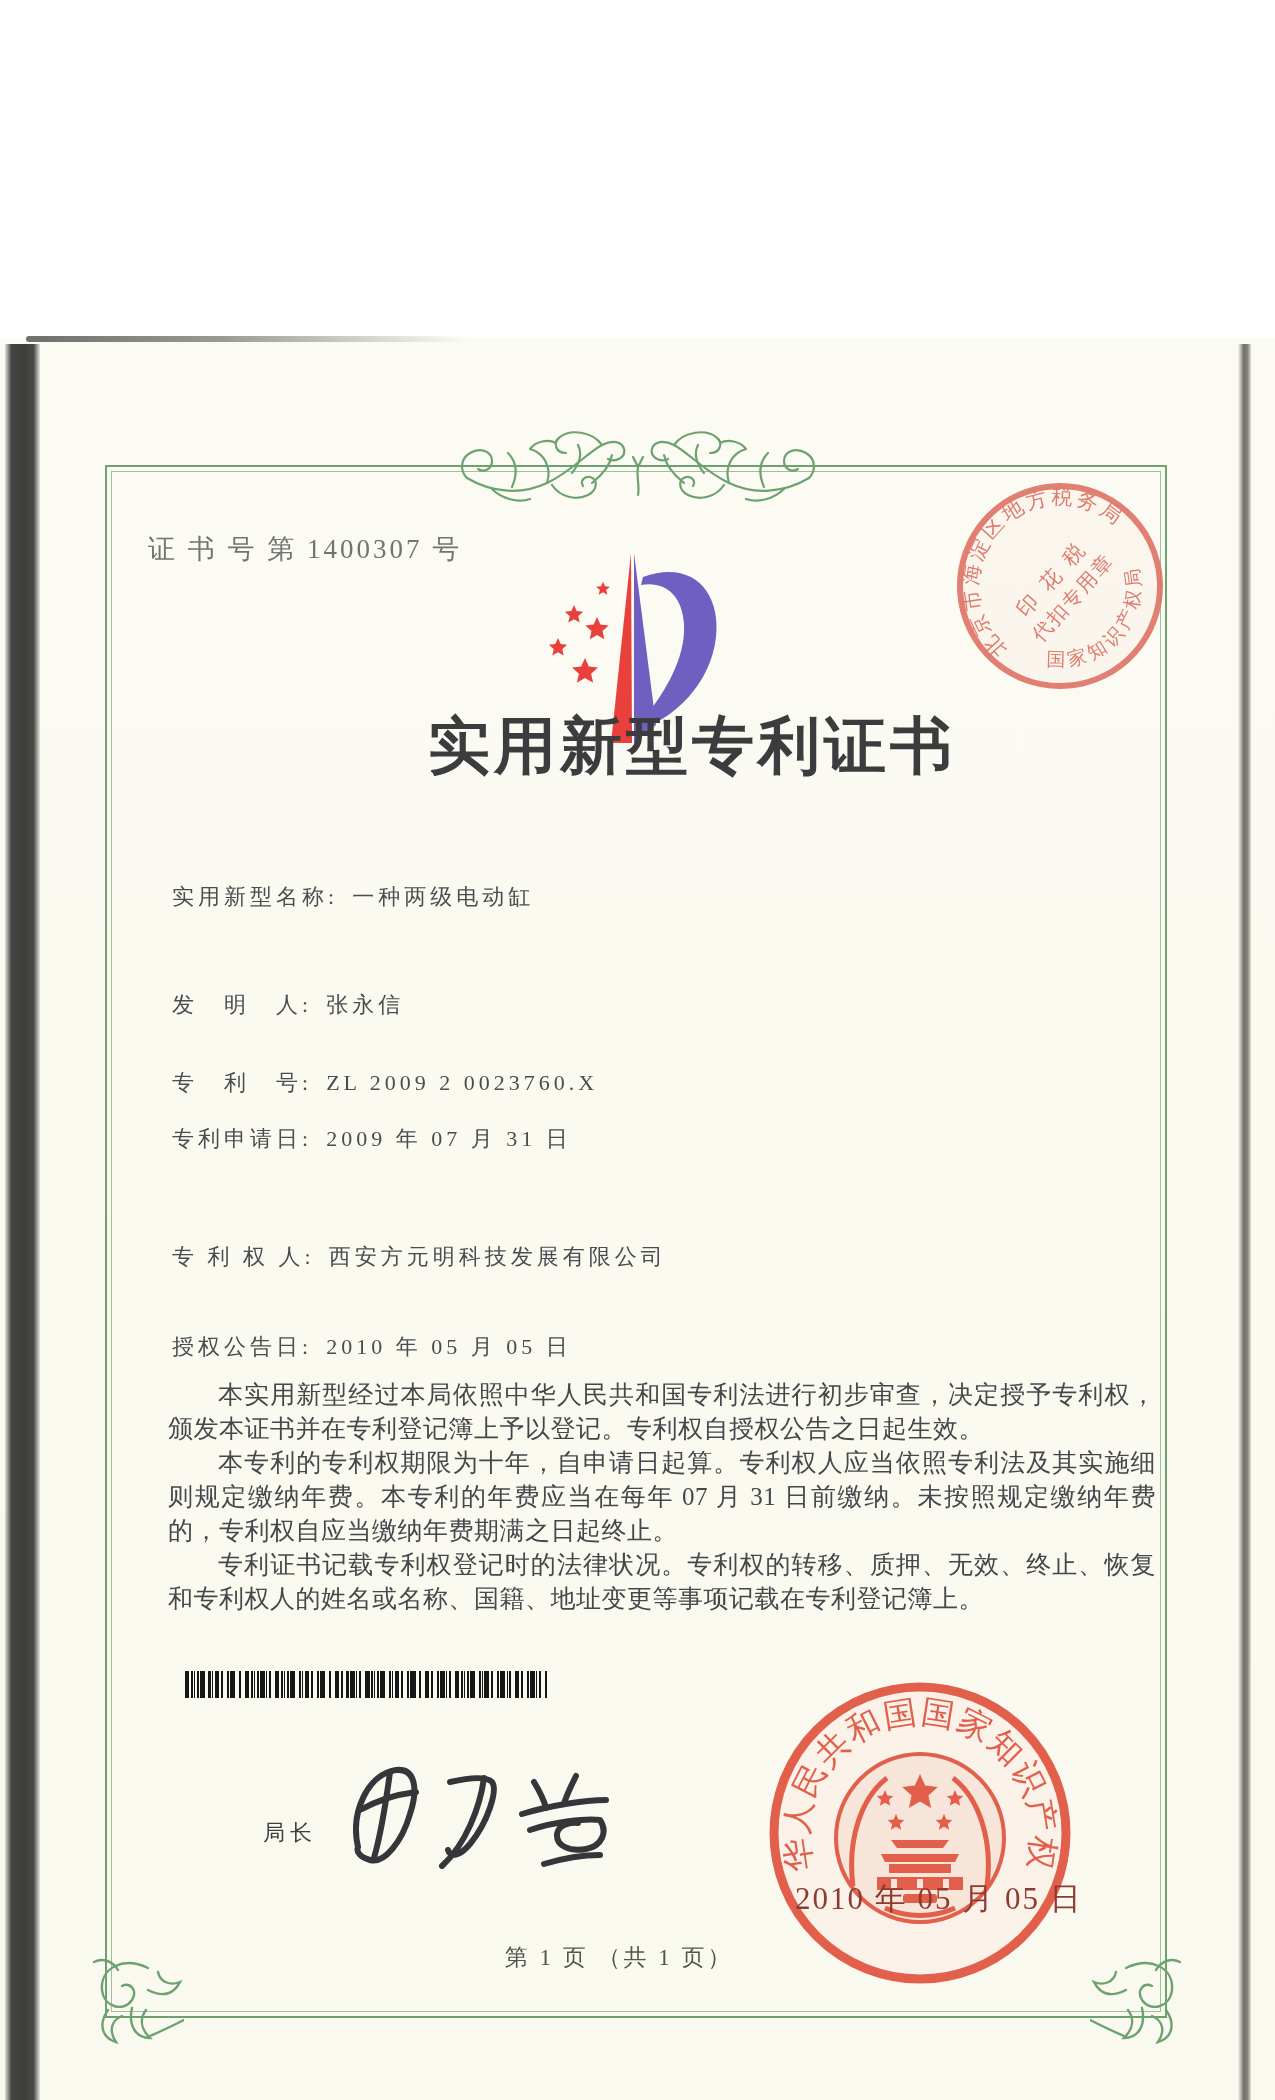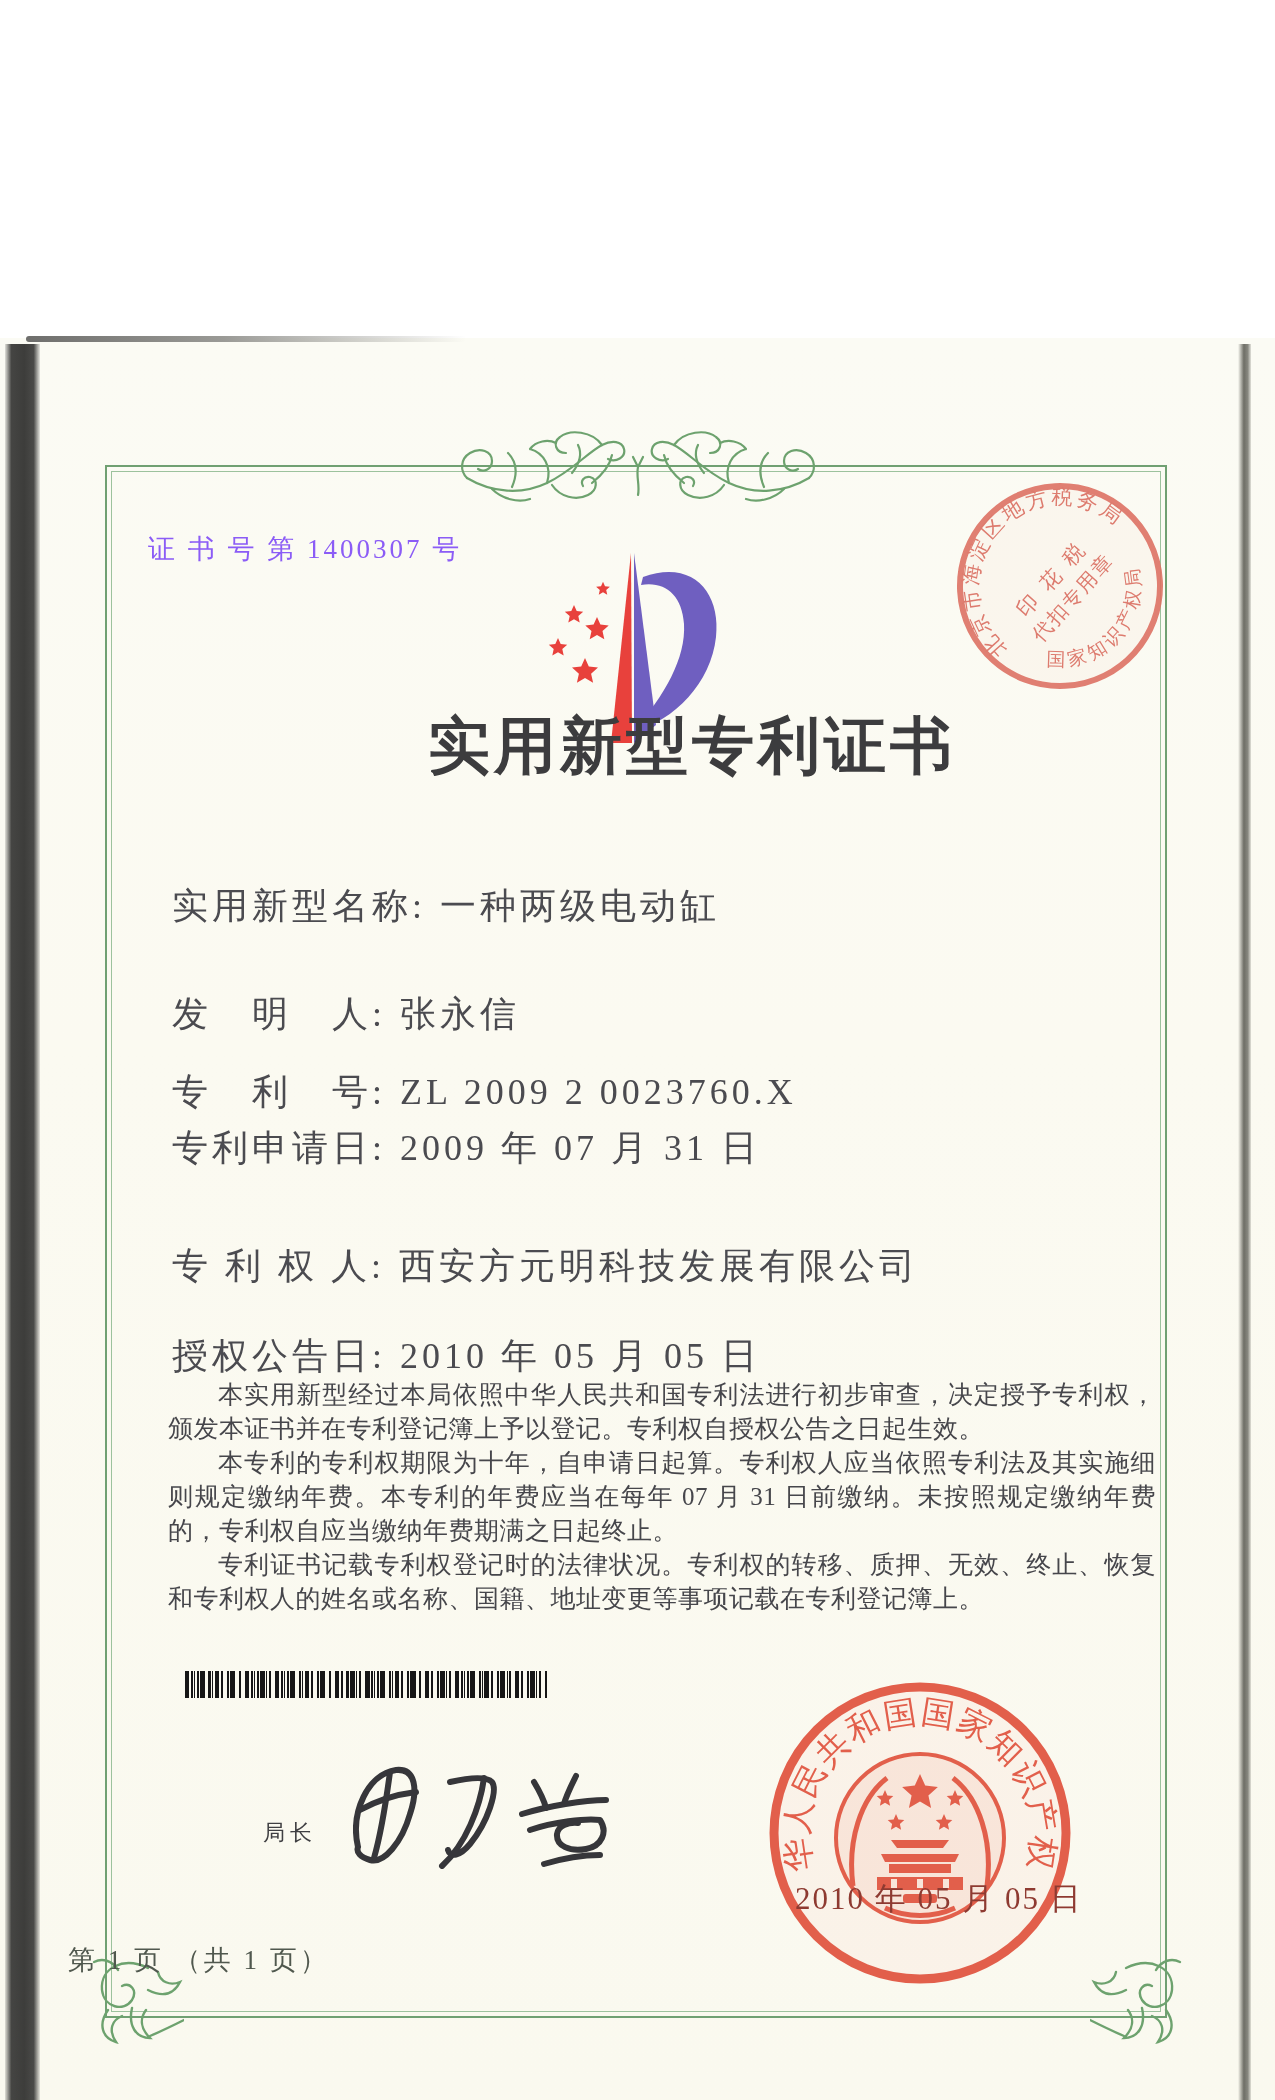--- a/index.html
+++ b/index.html
@@ -27,49 +27,49 @@
   }
   
   .cert-border{
     left:105px;top:465px;width:1062px;height:1553px;box-sizing:border-box;
     border:2.5px solid #70a072;
   }
   .cert-border::after{
     content:"";position:absolute;inset:4px;border:1px solid #9cc29d;
   }
   .cert-number{
-    left:148px;top:531px;font-size:27px;letter-spacing:3px;color:#8b5cf6;white-space:nowrap;
+    left:148px;top:531px;font-size:27px;letter-spacing:3px;color:#737373;white-space:nowrap;
   }
   .title{
     left:105px;top:704px;width:1174px;text-align:center;
     font-size:62px;font-weight:700;letter-spacing:4px;color:#3c3c3e;white-space:nowrap;
   }
   .field-row{
-    left:172px;font-size:36px;letter-spacing:4px;color:#4b4b50;white-space:nowrap;
+    left:172px;font-size:22px;letter-spacing:4px;color:#4b4b50;white-space:nowrap;
   }
   .field-row .val{margin-left:14px;}
   .body-text{
     left:168px;top:1378px;width:988px;font-size:25px;line-height:34px;
     color:#46464b;text-align:justify;letter-spacing:.5px;
   }
   .body-text p{margin:0;text-indent:2em;}
   .barcode{
     left:185px;top:1671px;width:362px;height:27px;
     background-image:
       repeating-linear-gradient(90deg,#161616 0 2px,transparent 2px 6px),
       repeating-linear-gradient(90deg,#161616 0 1px,transparent 1px 9px),
       repeating-linear-gradient(90deg,#161616 0 4px,transparent 4px 15px),
       repeating-linear-gradient(90deg,#161616 0 1px,transparent 1px 23px);
   }
   .director{
     left:263px;top:1818px;font-size:22px;letter-spacing:5px;color:#3f3f42;
   }
   .footer{
-    left:68px;top:1942px;width:1062px;text-align:left;
-    font-size:27px;letter-spacing:3px;color:#50584e;
+    left:88px;top:1942px;width:1062px;text-align:center;
+    font-size:23px;letter-spacing:3px;color:#50584e;
   }
   .seal-date{
     left:795px;top:1878px;font-size:31px;letter-spacing:2px;color:#8e3a31;white-space:nowrap;
   }
   svg text{font-family:"Liberation Serif","DejaVu Serif",serif;}
 </style>
 </head>
 <body>
 
 <div class="abs page-scan"></div>

